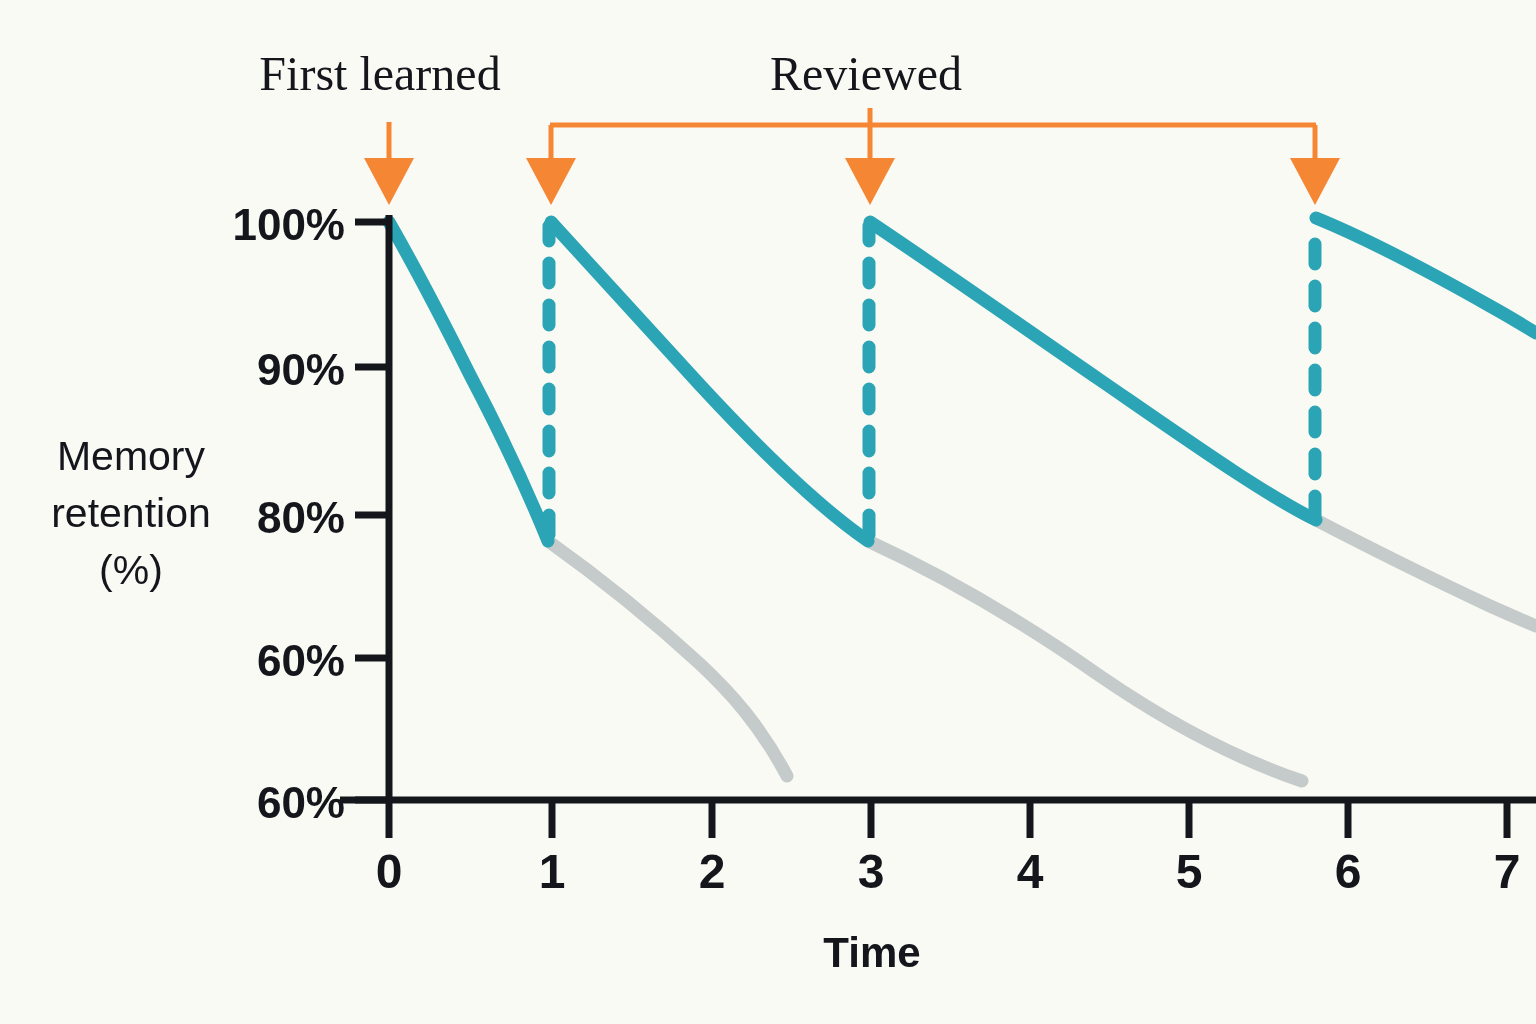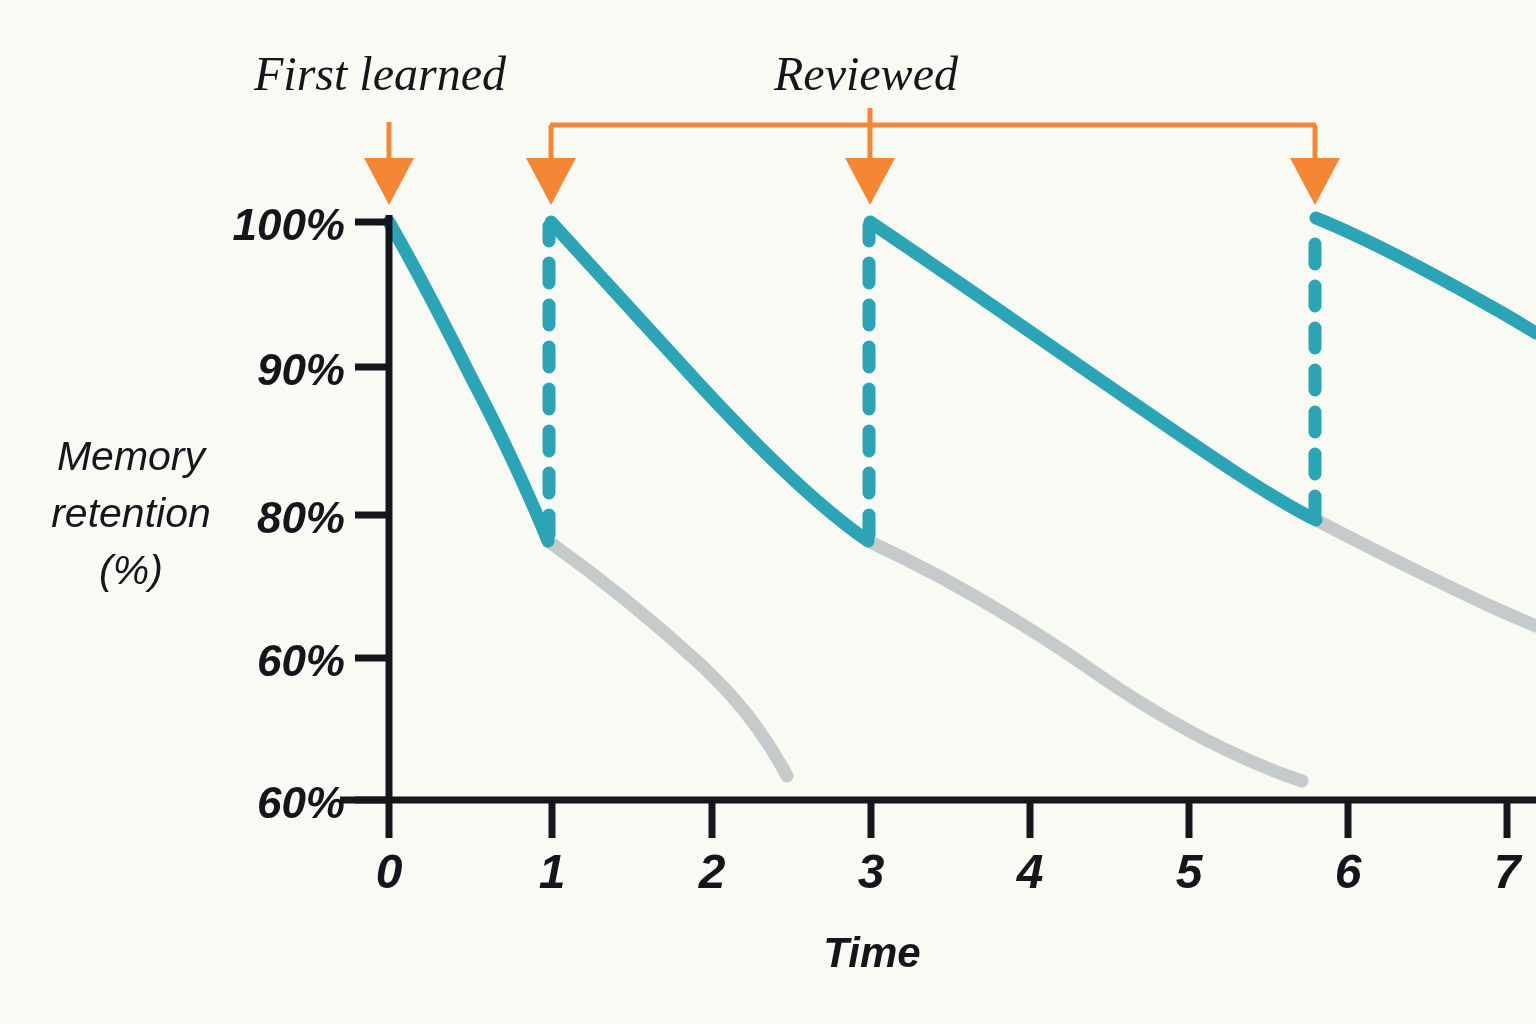--- a/index.html
+++ b/index.html
@@ -11,21 +11,20 @@
     width: 1536px;
     height: 1024px;
     overflow: hidden;
     font-family: "Liberation Sans", sans-serif;
   }
   #chart-root {
     position: relative;
     width: 1536px;
     height: 1024px;
     background: #FAFAF5;
-    font-style: italic;
   }
   svg.chart-svg {
     position: absolute;
     inset: 0;
     width: 1536px;
     height: 1024px;
     display: block;
   }
   .tick-label {
     font-family: "Liberation Sans", sans-serif;

